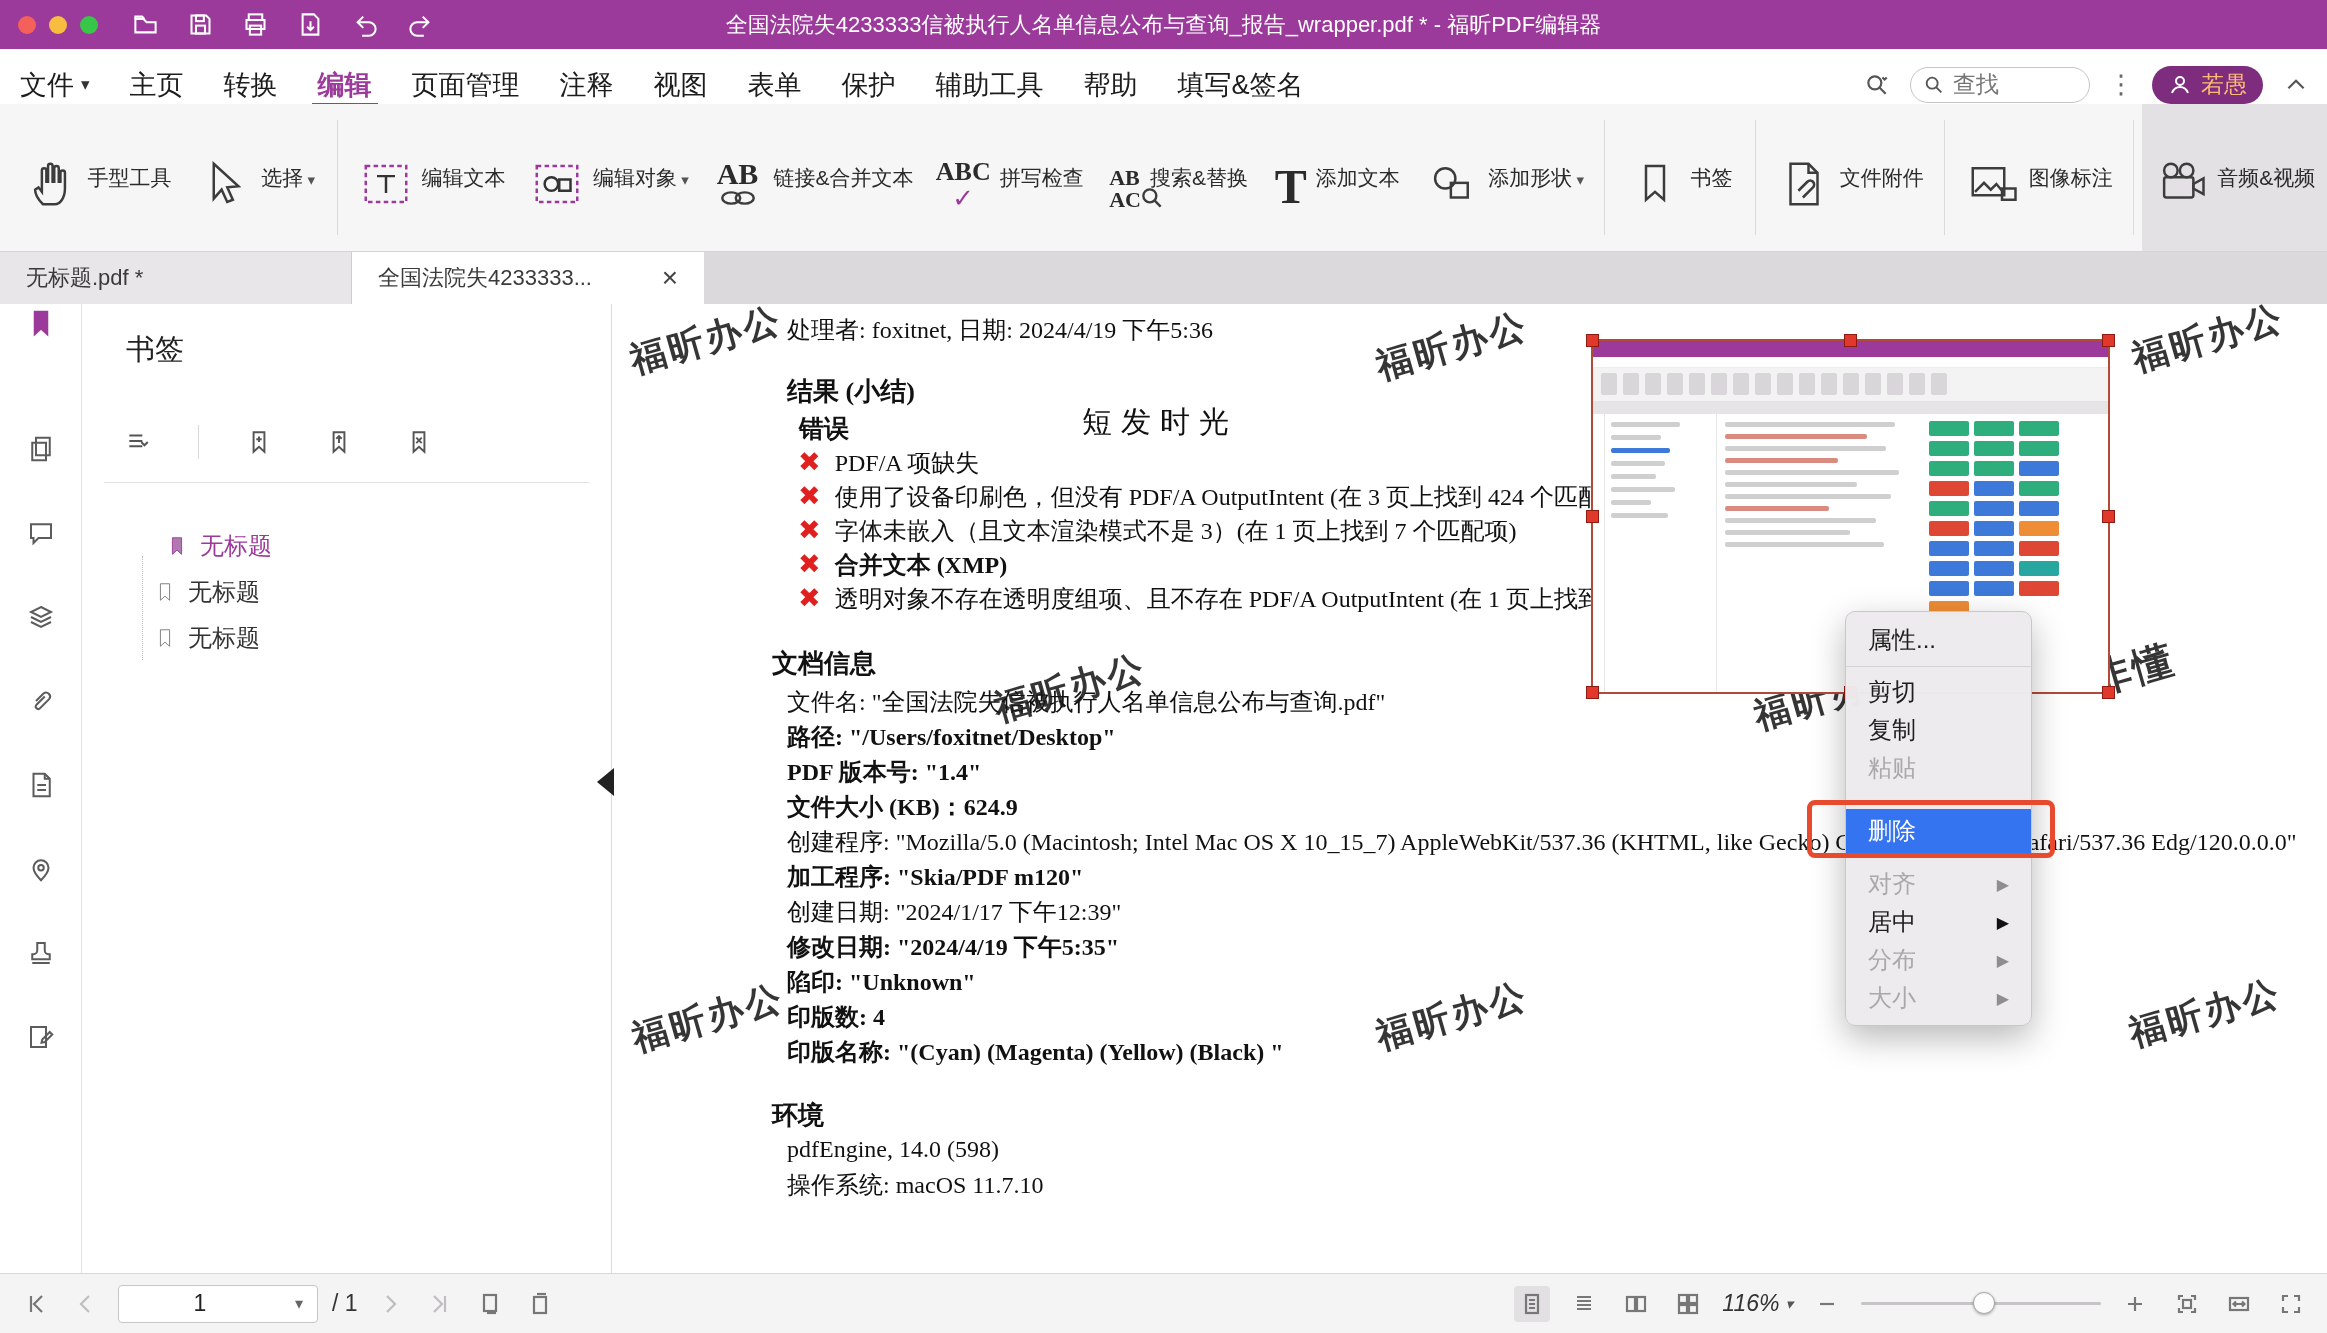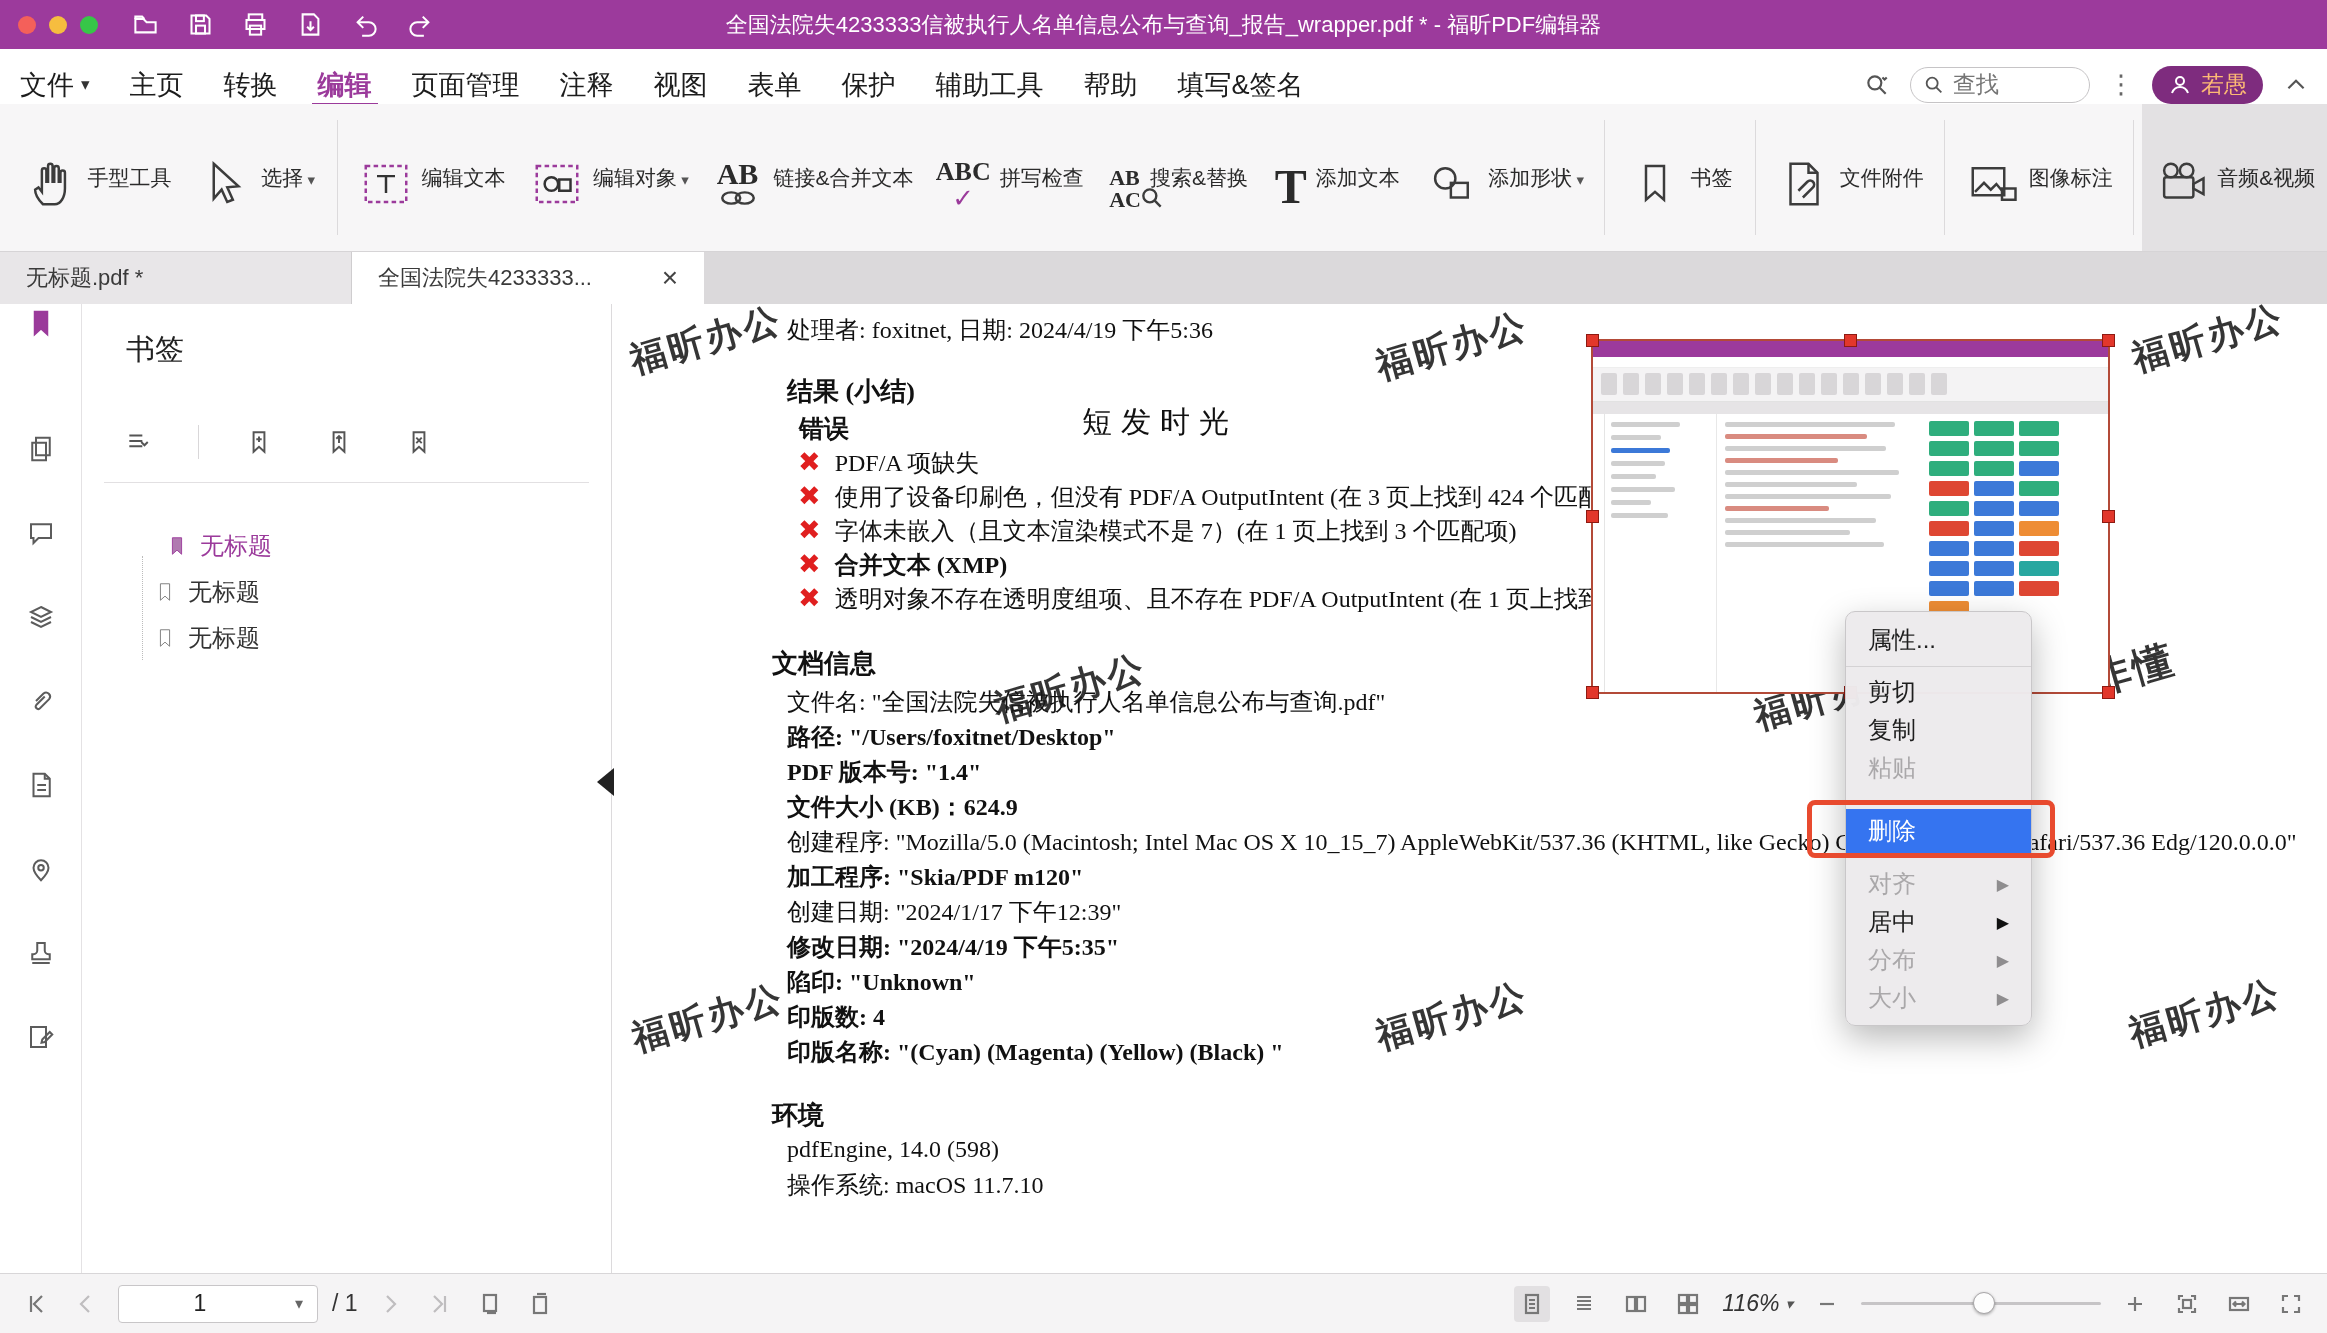--- a/index.html
+++ b/index.html
@@ -496,21 +496,21 @@
       <div class="err-row" style="left:186px;top:142px">
           <span class="err-x">✖</span>
           <span>PDF/A 项缺失</span>
         </div>
       <div class="err-row" style="left:186px;top:176px">
           <span class="err-x">✖</span>
           <span>使用了设备印刷色，但没有 PDF/A OutputIntent (在 3 页上找到 424 个匹配项)</span>
         </div>
       <div class="err-row" style="left:186px;top:210px">
           <span class="err-x">✖</span>
-          <span>字体未嵌入（且文本渲染模式不是 7）(在 1 页上找到 3 个匹配项)</span>
+          <span>字体未嵌入（且文本渲染模式不是 3）(在 1 页上找到 7 个匹配项)</span>
         </div>
       <div class="err-row b" style="left:186px;top:244px">
           <span class="err-x">✖</span>
           <span>合并文本 (XMP)</span>
         </div>
       <div class="err-row" style="left:186px;top:278px">
           <span class="err-x">✖</span>
           <span>透明对象不存在透明度组项、且不存在 PDF/A OutputIntent (在 1 页上找到 4 个匹...</span>
         </div>
 

